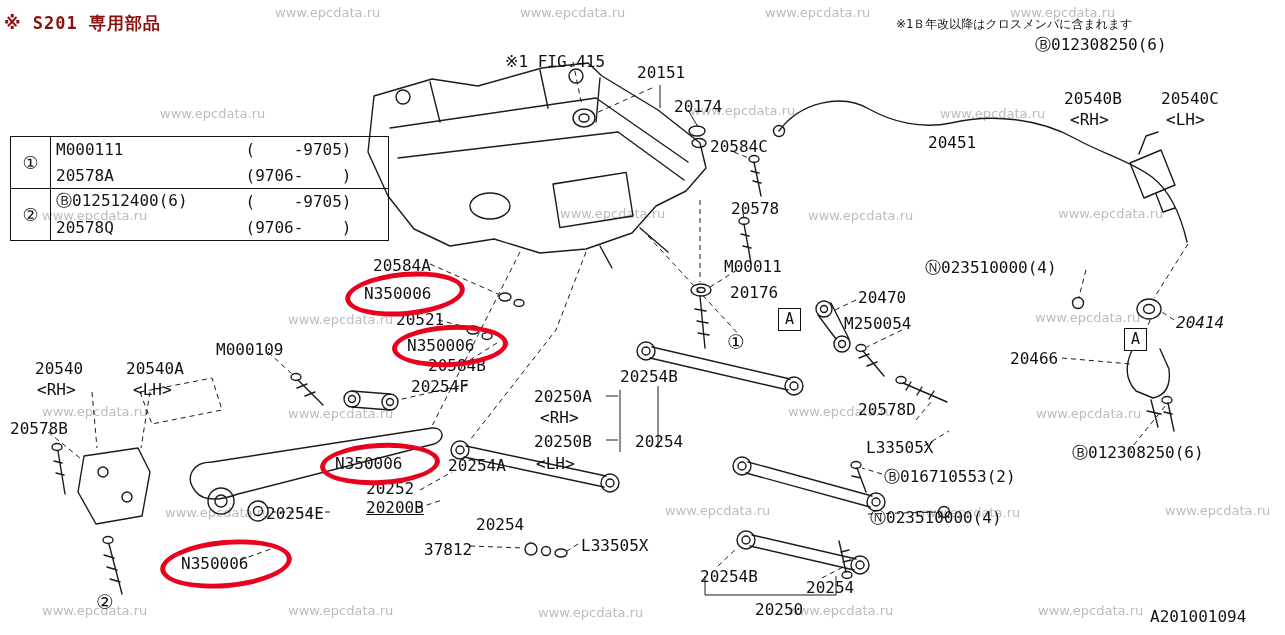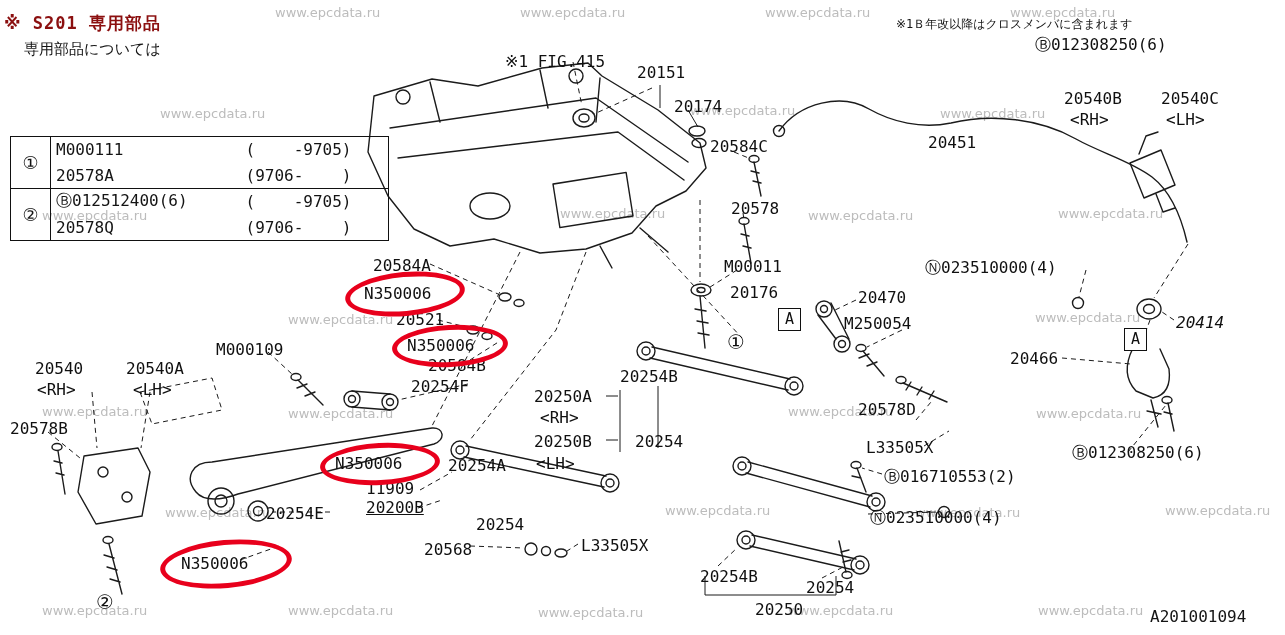--- a/index.html
+++ b/index.html
@@ -207,21 +207,20 @@
       <path d="M648 236 L742 338"></path>
       <path d="M700 200 L700 282"></path>
       <path d="M586 252 L556 330 L470 440"></path>
       <path d="M1188 244 L1154 298"></path>
       <path d="M1150 320 L1141 345"></path>
     </g>
   </svg>
 
   <div class="note-block">
     <div class="note-title">※ S201 専用部品</div>
-    <div class="note-line">専用部品については</div>
   </div>
 
   <div class="note-top-right">※1Ｂ年改以降はクロスメンバに含まれます</div>
 
   <table class="app-table">
     <tbody>
         <tr>
       <td class="numcell" rowspan="2">①</td>
       <td class="part">M000111</td>
       <td class="range">(    -9705)</td>
@@ -277,25 +276,25 @@
       <div class="part-label" style="left: 534px; top: 432px;">20250B</div>
       <div class="part-label" style="left: 635px; top: 432px;">20254</div>
       <div class="part-label" style="left: 858px; top: 400px;">20578D</div>
       <div class="part-label" style="left: 866px; top: 438px;">L33505X</div>
       <div class="part-label" style="left: 1072px; top: 443px;">Ⓑ012308250(6)</div>
       <div class="part-label" style="left: 884px; top: 467px;">Ⓑ016710553(2)</div>
       <div class="part-label" style="left: 870px; top: 508px;">Ⓝ023510000(4)</div>
       <div class="part-label" style="left: 335px; top: 454px;">N350006</div>
       <div class="part-label" style="left: 448px; top: 456px;">20254A</div>
       <div class="part-label" style="left: 536px; top: 454px;">&lt;LH&gt;</div>
-      <div class="part-label" style="left: 366px; top: 479px;">11909</div>
+      <div class="part-label" style="left: 366px; top: 479px;">20252</div>
       <div class="part-label" style="left: 366px; top: 498px; text-decoration: underline;">20200B</div>
       <div class="part-label" style="left: 266px; top: 504px;">20254E</div>
       <div class="part-label" style="left: 476px; top: 515px;">20254</div>
-      <div class="part-label" style="left: 424px; top: 540px;">20568</div>
+      <div class="part-label" style="left: 424px; top: 540px;">37812</div>
       <div class="part-label" style="left: 581px; top: 536px;">L33505X</div>
       <div class="part-label" style="left: 181px; top: 554px;">N350006</div>
       <div class="part-label callout" style="left: 96px; top: 592px;">②</div>
       <div class="part-label" style="left: 700px; top: 567px;">20254B</div>
       <div class="part-label" style="left: 806px; top: 578px;">20254</div>
       <div class="part-label" style="left: 755px; top: 600px;">20250</div>
       <div class="part-label" style="left: 1064px; top: 89px;">20540B</div>
       <div class="part-label" style="left: 1070px; top: 110px;">&lt;RH&gt;</div>
       <div class="part-label" style="left: 1161px; top: 89px;">20540C</div>
       <div class="part-label" style="left: 1166px; top: 110px;">&lt;LH&gt;</div>

